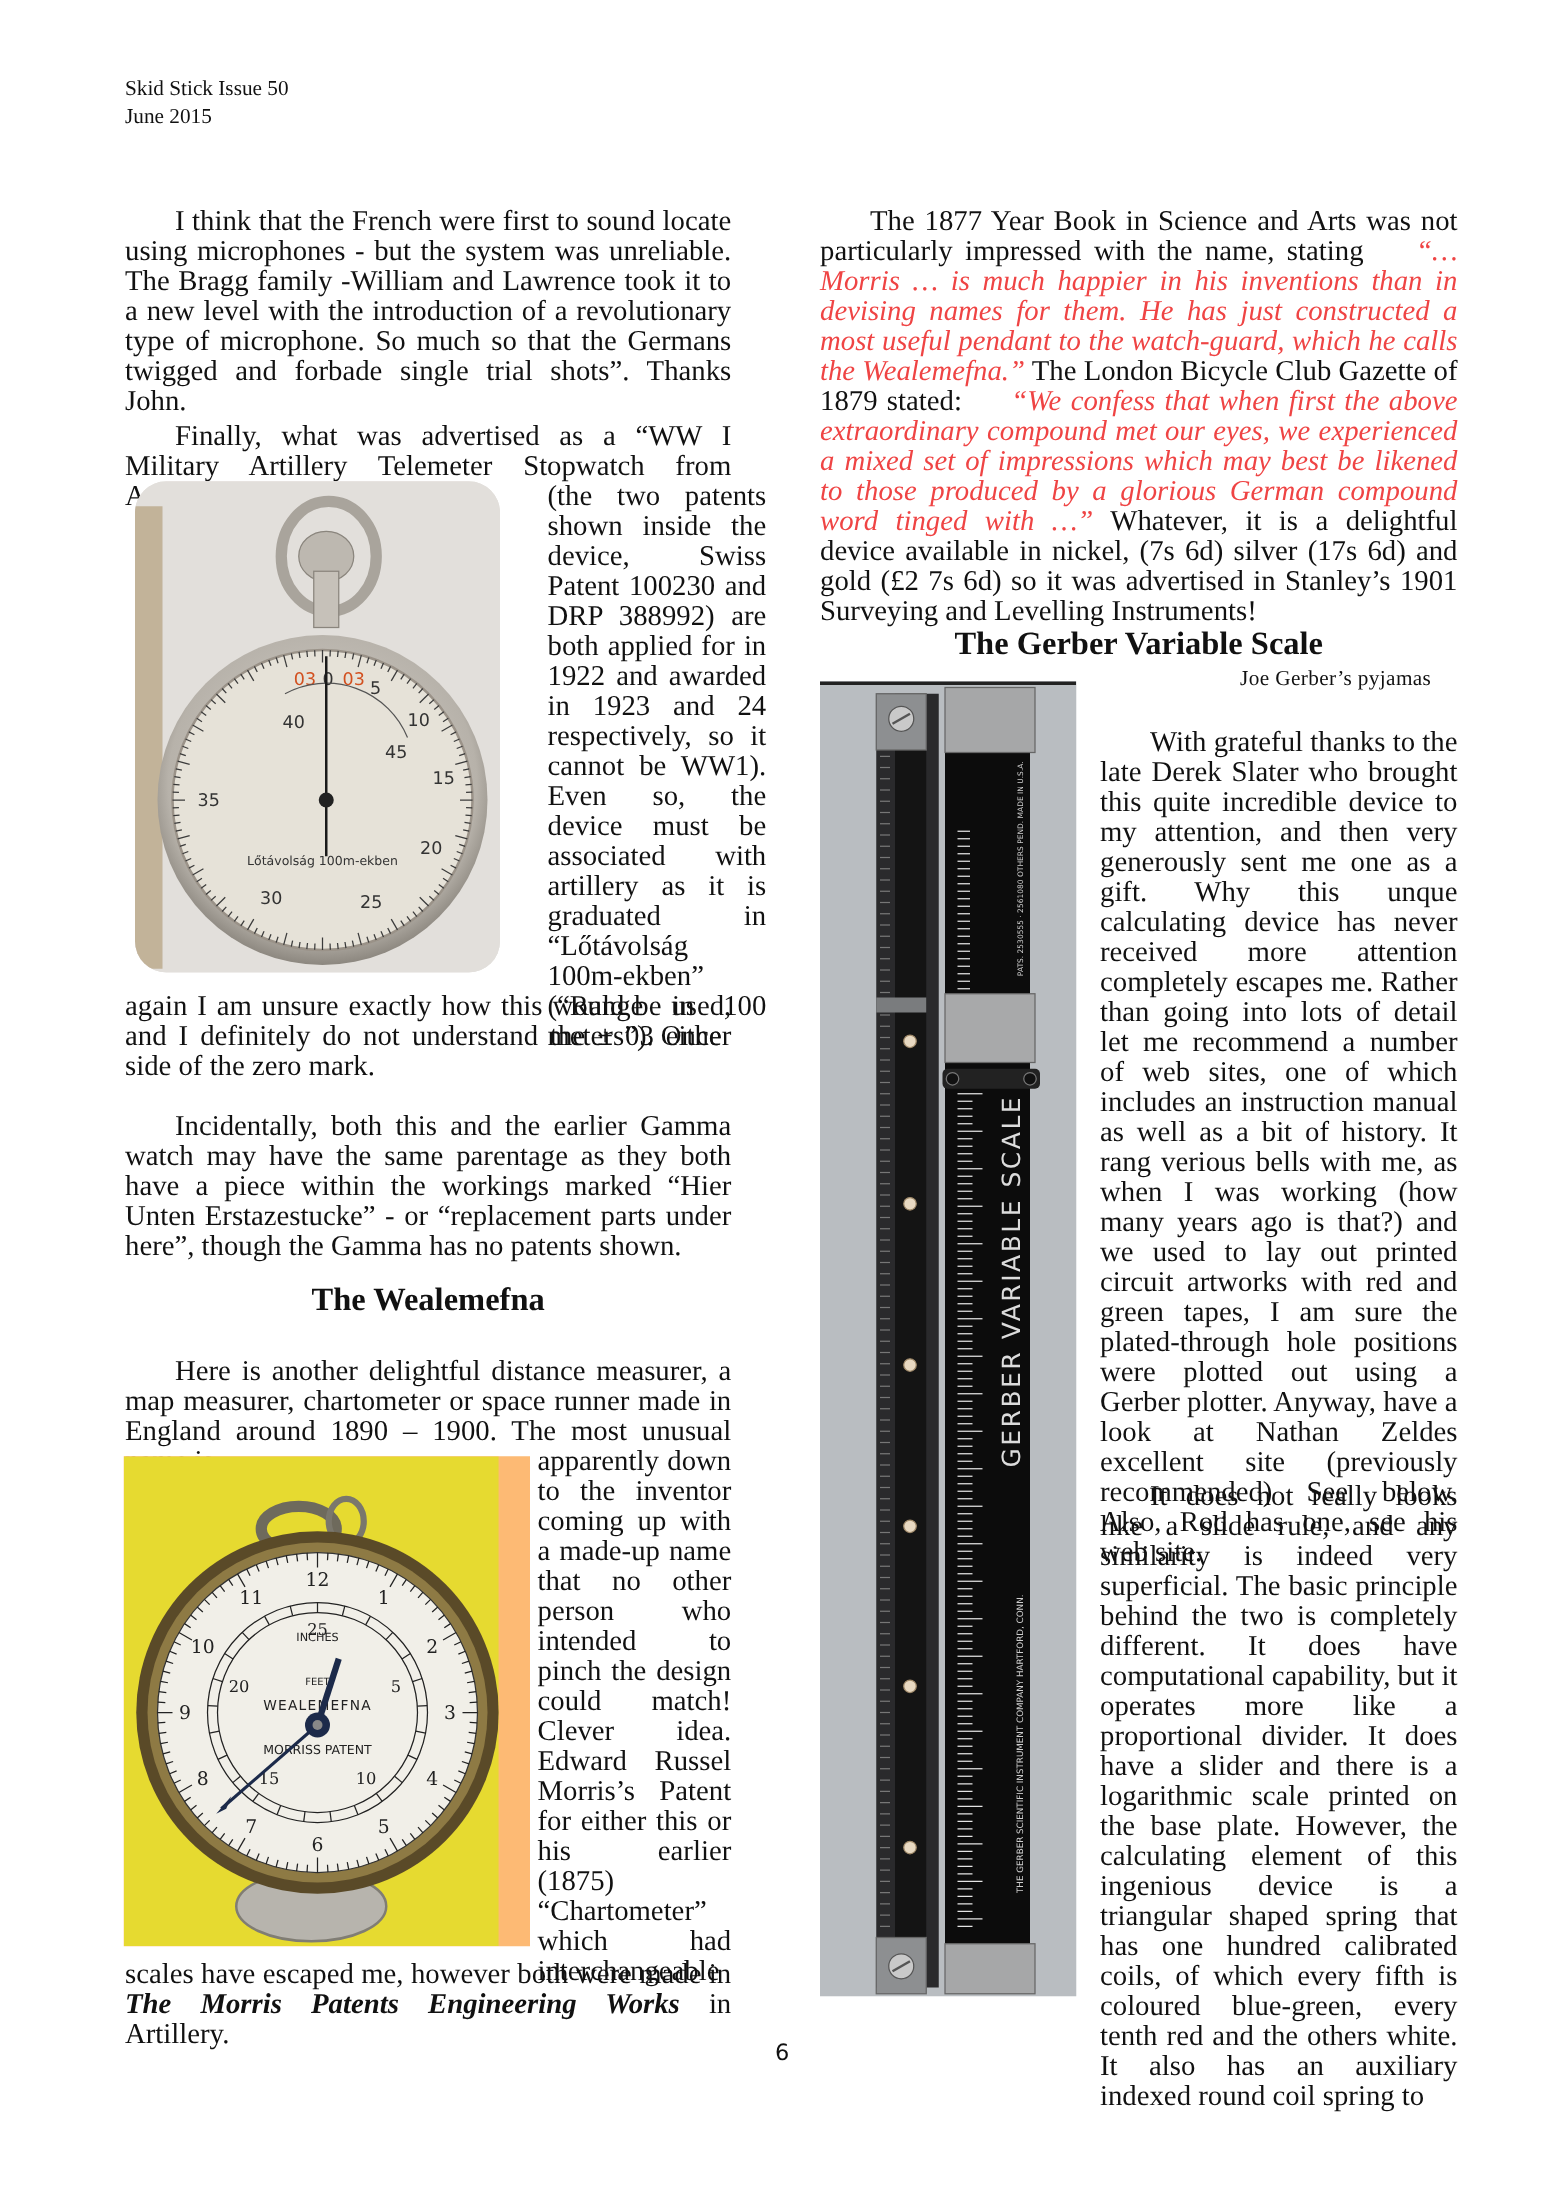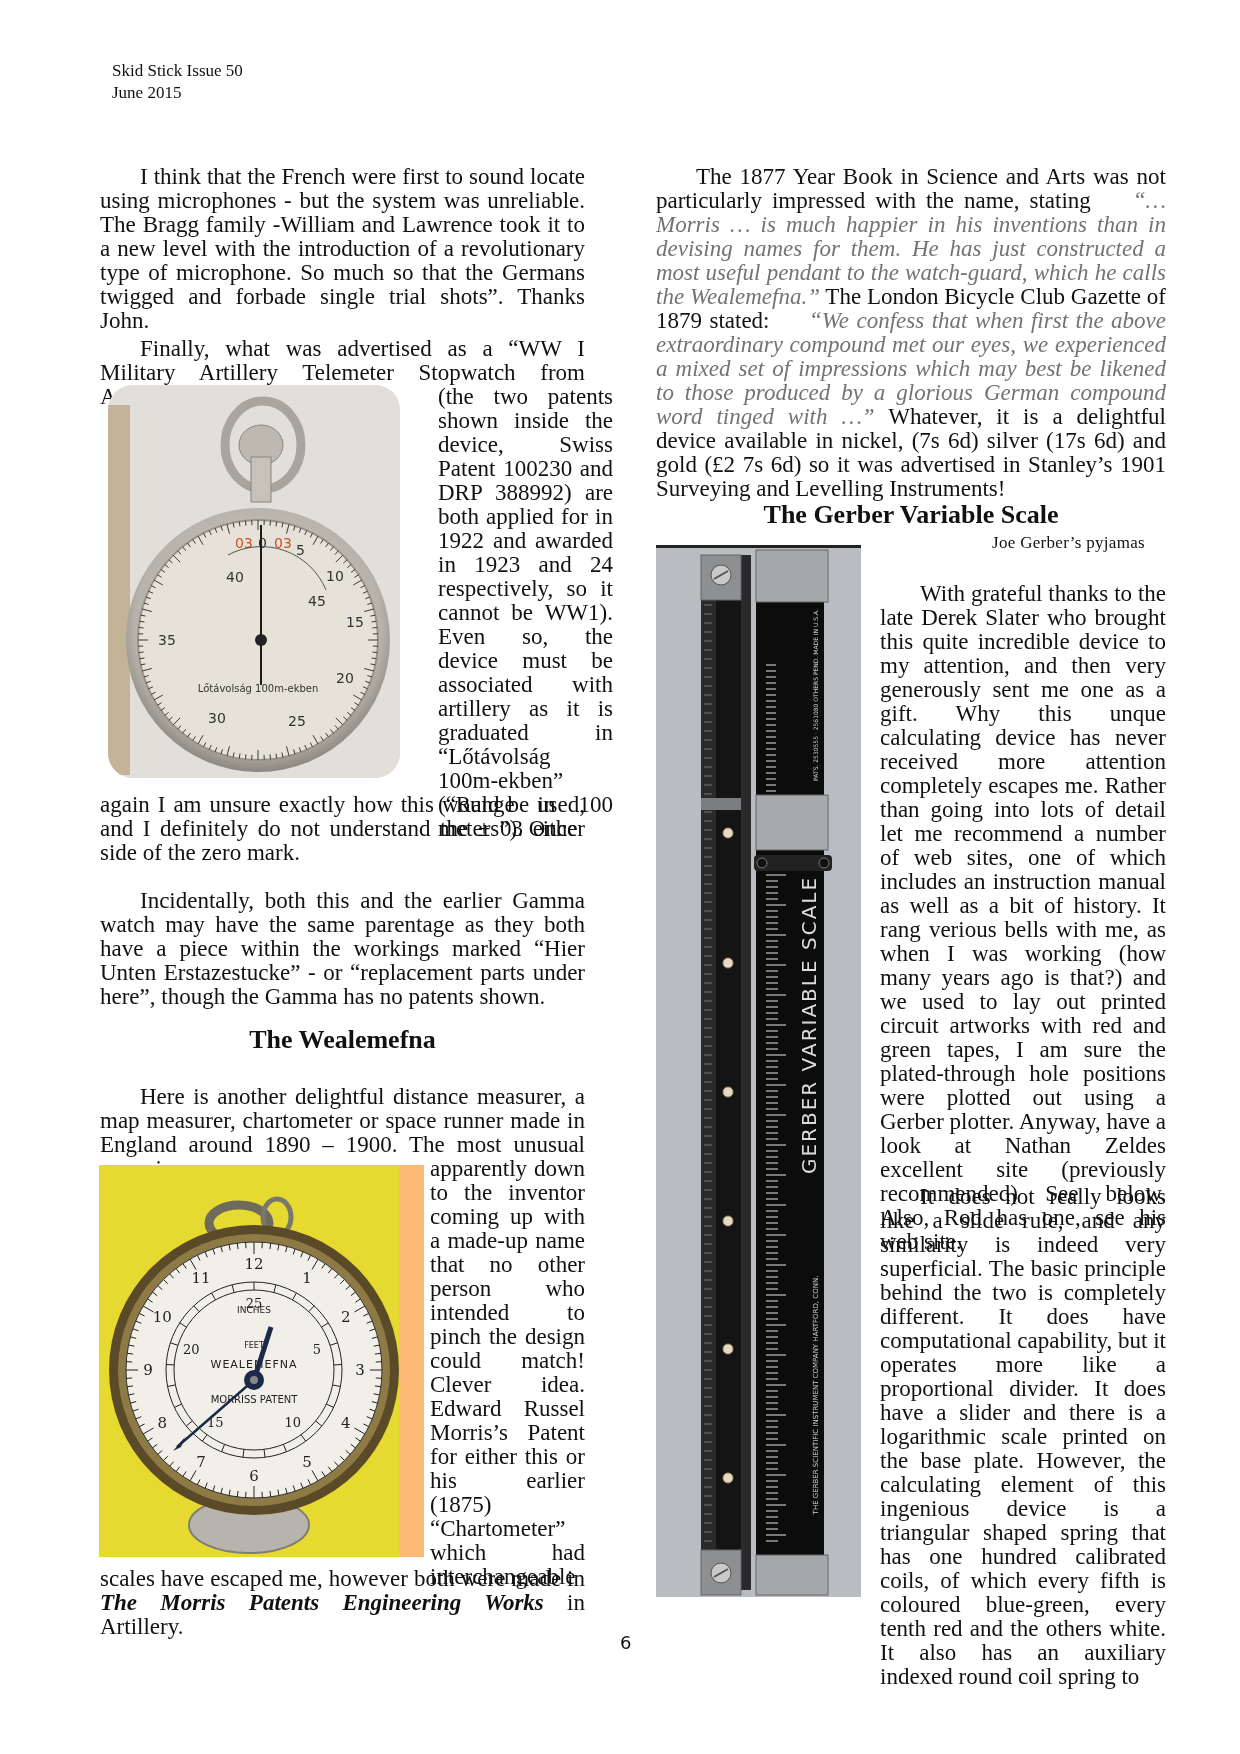--- a/index.html
+++ b/index.html
@@ -1,23 +1,23 @@
 <!DOCTYPE html>
 <html><head>
 <meta charset="utf-8">
 <style>
   * { box-sizing: border-box; margin: 0; padding: 0; }
   html, body { width: 1240px; height: 1754px; background: #ffffff; }
   body { position: relative; font-family: "Liberation Serif", "DejaVu Serif", serif; color: #111; overflow: hidden; }
 
-  .header { position: absolute; left: 112px; top: 60px; font-size: 17px; line-height: 22px; }
+  .header { position: absolute; left: 100px; top: 60px; font-size: 17px; line-height: 22px; }
 
   .p { font-size: 23px; line-height: 24px; text-align: justify; }
   .indent { text-indent: 40px; }
-  .it { font-style: italic; color: #737373; margin-left: 32px; }
+  .it { font-style: italic; color: #ef4444; margin-left: 32px; }
   .bi { font-style: italic; font-weight: bold; }
 
   .blk { position: absolute; }
   h2 { font-family: Liberation Serif, serif; font-weight: bold; font-size: 26px; text-align: center; }
   .subtitle { font-weight: normal; font-size: 17px; text-align: right; letter-spacing: 0.3px; }
 
   .page-num { position: absolute; left: 620px; top: 1632px; font-family: "DejaVu Sans", sans-serif; font-size: 18px; }
 
   
   .photo { position: absolute; overflow: hidden; }

